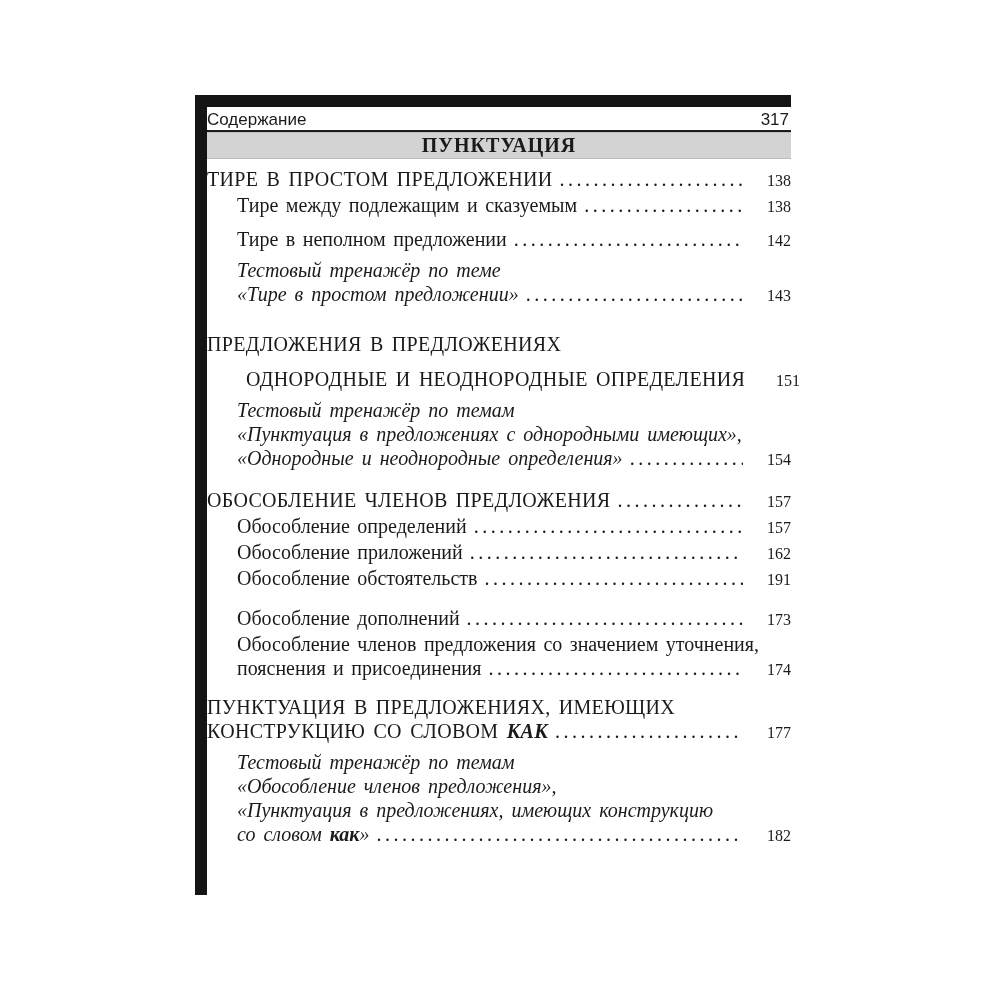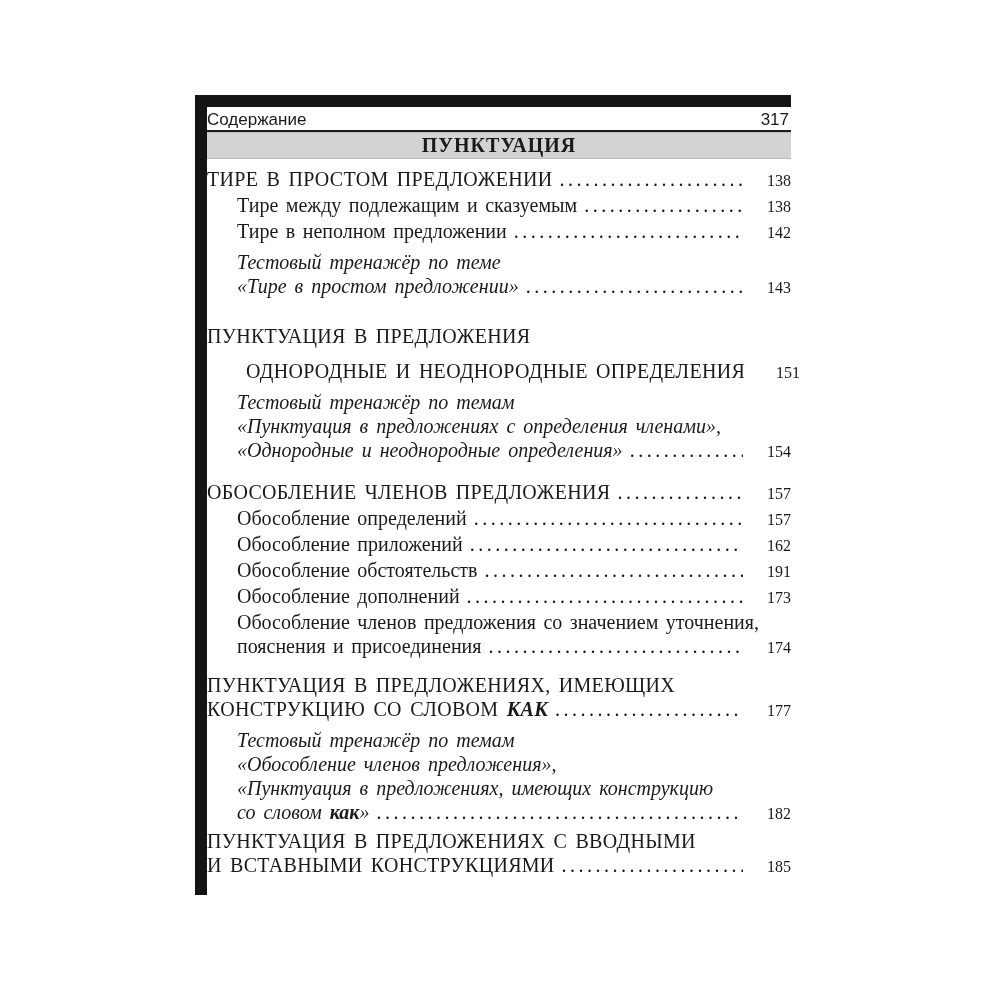--- a/index.html
+++ b/index.html
@@ -124,55 +124,55 @@
             <span class="pagenum">138</span>
           </div>
         </div>
         <div class="toc-entry plain indent" style="margin-top: 0px;">
           <div class="toc-row">
             <span class="toc-text"><span>Тире между подлежащим и сказуемым</span></span>
             <span class="leader"></span>
             <span class="pagenum">138</span>
           </div>
         </div>
-        <div class="toc-entry plain indent" style="margin-top: 0px;">
+        <div class="toc-entry plain indent" style="margin-top: 8px;">
           <div class="toc-row">
             <span class="toc-text"><span>Тире в неполном предложении</span></span>
             <span class="leader"></span>
             <span class="pagenum">142</span>
           </div>
         </div>
         <div class="toc-entry italic indent" style="margin-top: 5px;">
           <div class="toc-row">
             <span class="toc-text"><span>Тестовый тренажёр по теме</span></span>
           </div>
           <div class="toc-row">
             <span class="toc-text"><span>«Тире в простом предложении»</span></span>
             <span class="leader"></span>
             <span class="pagenum">143</span>
           </div>
         </div>
         <div class="toc-entry caps" style="margin-top: 24px;">
           <div class="toc-row">
-            <span class="toc-text"><span>ПУНКТУАЦИЯ В ПРЕДЛОЖЕНИЯ</span></span>
+            <span class="toc-text"><span>ПРЕДЛОЖЕНИЯ В ПРЕДЛОЖЕНИЯХ</span></span>
           </div>
         </div>
         <div class="toc-entry caps" style="margin-top: 11px; padding-left: 39px;">
           <div class="toc-row">
             <span class="toc-text"><span>ОДНОРОДНЫЕ И НЕОДНОРОДНЫЕ ОПРЕДЕЛЕНИЯ</span></span>
             <span class="leader"></span>
             <span class="pagenum">151</span>
           </div>
         </div>
         <div class="toc-entry italic indent" style="margin-top: 5px;">
           <div class="toc-row">
             <span class="toc-text"><span>Тестовый тренажёр по темам</span></span>
           </div>
           <div class="toc-row">
-            <span class="toc-text"><span>«Пунктуация в предложениях с определения членами»,</span></span>
+            <span class="toc-text"><span>«Пунктуация в предложениях с однородными имеющих»,</span></span>
           </div>
           <div class="toc-row">
             <span class="toc-text"><span>«Однородные и неоднородные определения»</span></span>
             <span class="leader"></span>
             <span class="pagenum">154</span>
           </div>
         </div>
         <div class="toc-entry caps" style="margin-top: 16px;">
           <div class="toc-row">
             <span class="toc-text"><span>ОБОСОБЛЕНИЕ ЧЛЕНОВ ПРЕДЛОЖЕНИЯ</span></span>
@@ -194,21 +194,21 @@
             <span class="pagenum">162</span>
           </div>
         </div>
         <div class="toc-entry plain indent" style="margin-top: 0px;">
           <div class="toc-row">
             <span class="toc-text"><span>Обособление обстоятельств</span></span>
             <span class="leader"></span>
             <span class="pagenum">191</span>
           </div>
         </div>
-        <div class="toc-entry plain indent" style="margin-top: 0px;">
+        <div class="toc-entry plain indent" style="margin-top: 14px;">
           <div class="toc-row">
             <span class="toc-text"><span>Обособление дополнений</span></span>
             <span class="leader"></span>
             <span class="pagenum">173</span>
           </div>
         </div>
         <div class="toc-entry plain indent" style="margin-top: 0px;">
           <div class="toc-row">
             <span class="toc-text"><span>Обособление членов предложения со значением уточнения,</span></span>
           </div>
@@ -235,28 +235,18 @@
           <div class="toc-row">
             <span class="toc-text"><span>«Обособление членов предложения»,</span></span>
           </div>
           <div class="toc-row">
             <span class="toc-text"><span>«Пунктуация в предложениях, имеющих конструкцию</span></span>
           </div>
           <div class="toc-row">
             <span class="toc-text"><span>со словом </span><span class="seg-bold">как</span><span>»</span></span>
             <span class="leader"></span>
             <span class="pagenum">182</span>
-          </div>
-        </div>
-        <div class="toc-entry caps" style="margin-top: 3px;">
-          <div class="toc-row">
-            <span class="toc-text"><span>ПУНКТУАЦИЯ В ПРЕДЛОЖЕНИЯХ С ВВОДНЫМИ</span></span>
-          </div>
-          <div class="toc-row">
-            <span class="toc-text"><span>И ВСТАВНЫМИ КОНСТРУКЦИЯМИ</span></span>
-            <span class="leader"></span>
-            <span class="pagenum">185</span>
           </div>
         </div>
       </div>
 
   </div>
 </div>
 
 </body></html>

